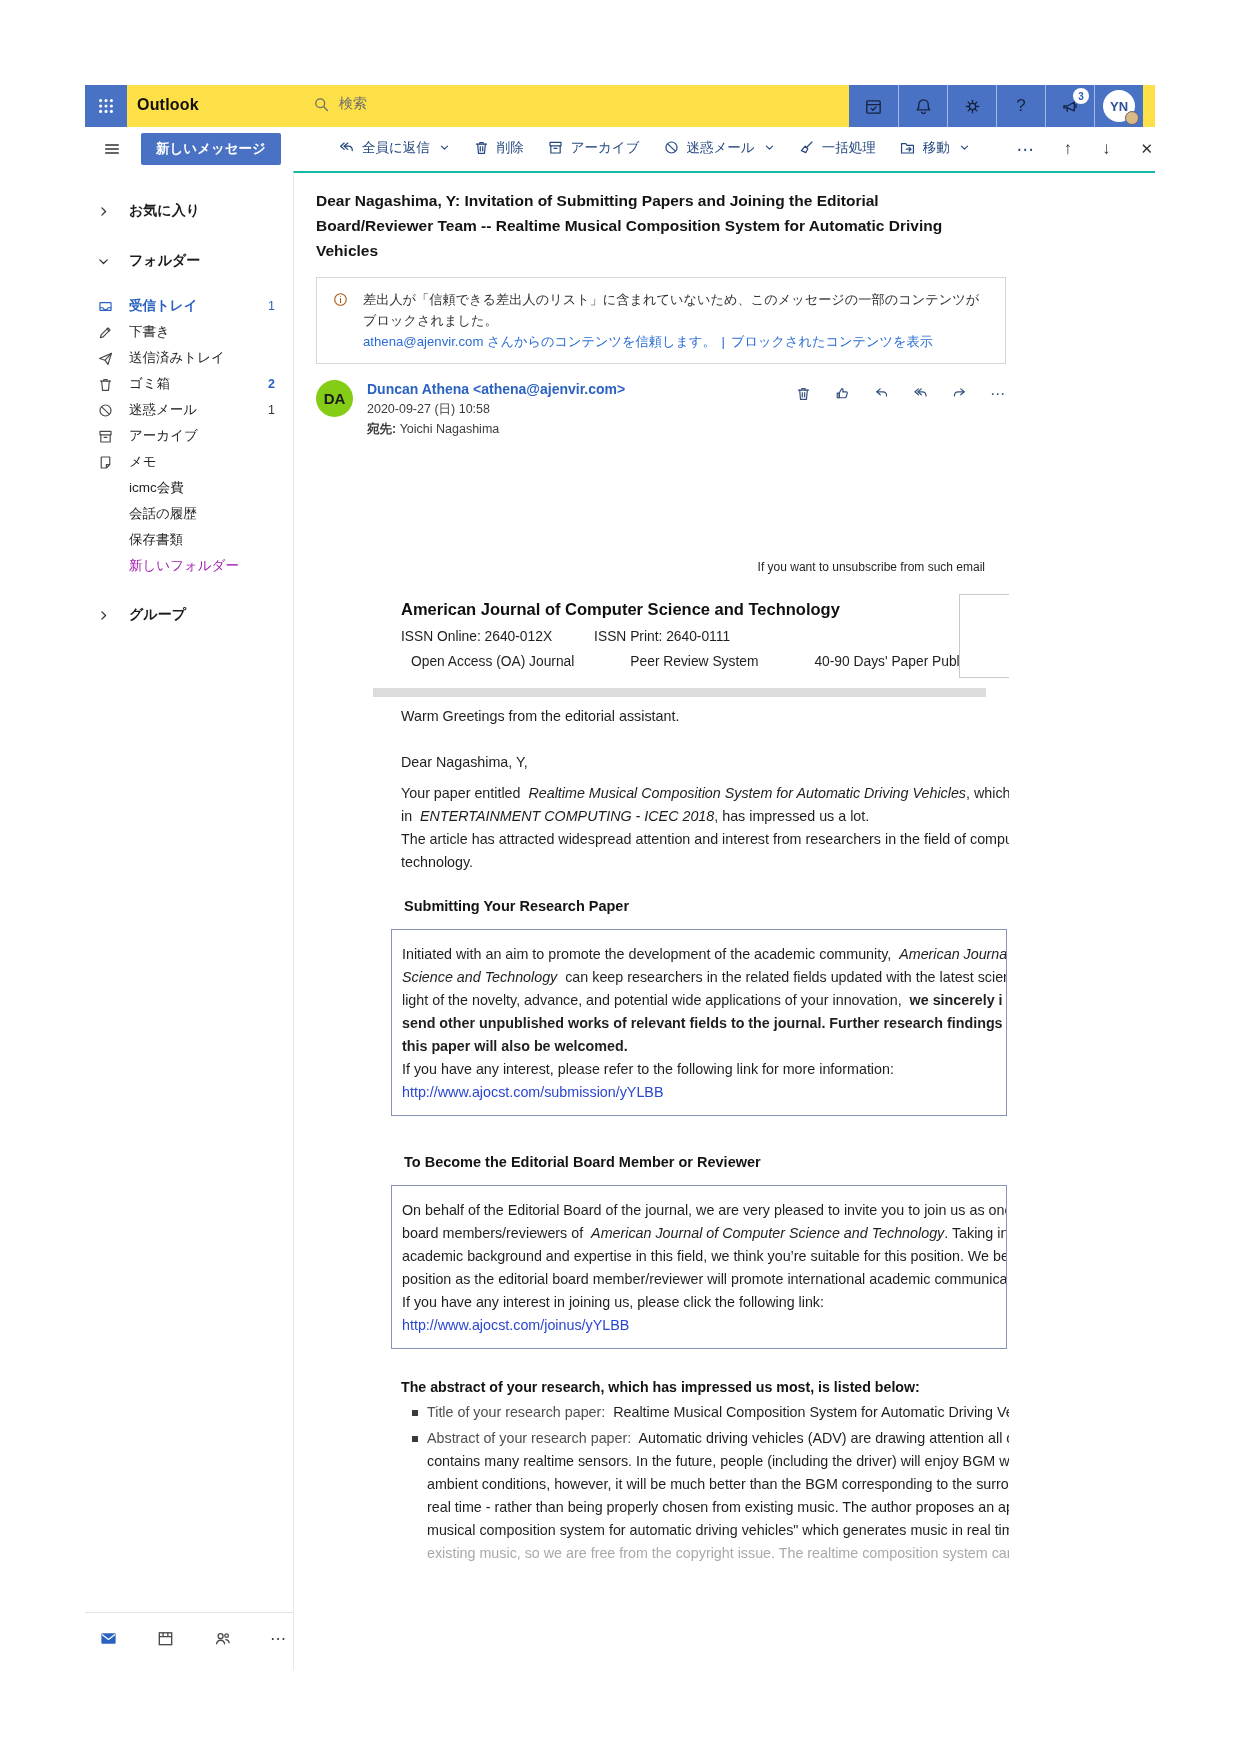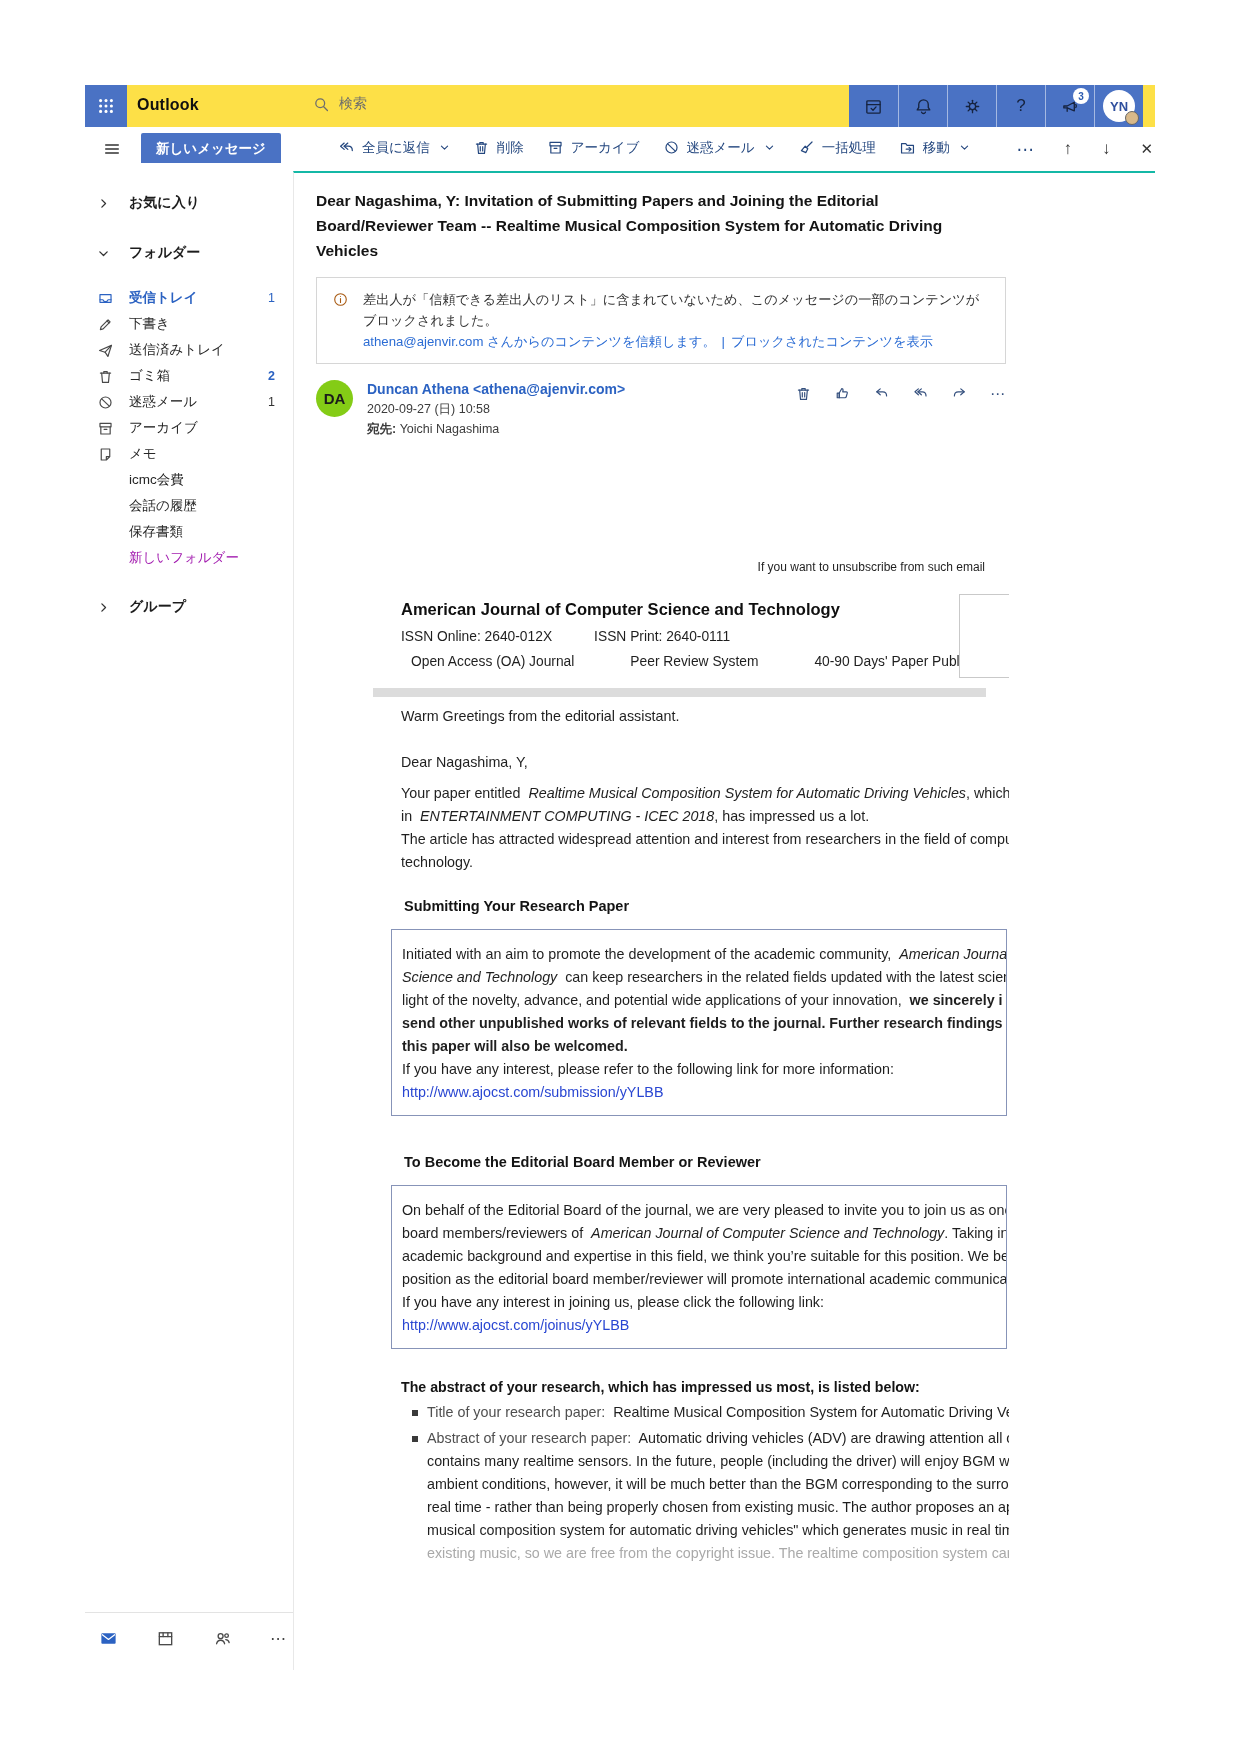--- a/index.html
+++ b/index.html
@@ -21,21 +21,21 @@
 
 .cmdbar{position:absolute;left:8px;top:42px;width:100%;height:44px;display:flex;align-items:center}
 .burger{margin-left:10px;color:#333;cursor:pointer}
 .newmsg{margin-left:20px;background:#4a72c4;color:#fff;font-weight:700;font-size:13.5px;padding:7px 15px;border-radius:2px;border:none;cursor:pointer;font-family:inherit}
 .cmds{margin-left:56px;display:flex;align-items:flex-start;gap:23px;flex:1;padding-right:10px}
 .cmd{display:flex;align-items:center;gap:7px;color:#24477f;font-size:13.5px;cursor:pointer;white-space:nowrap}
 .chev{color:#24477f;margin-left:2px}
 .tail{margin-left:auto;display:flex;align-items:center;gap:30px;color:#333;font-size:17px}
 .tail span{cursor:pointer}
 
-.sidebar{position:absolute;left:0;top:78px;width:208px;bottom:0;background:#fff}
+.sidebar{position:absolute;left:0;top:86px;width:208px;bottom:0;background:#fff}
 .shead{display:flex;align-items:center;height:28px;padding-left:12px;font-size:14px;font-weight:700;color:#1c1c1c;cursor:pointer}
 .shead .sicon{color:#333}
 .srow{display:flex;align-items:center;height:26px;padding:0 18px 0 12px;font-size:13.5px;color:#262626;cursor:pointer}
 .sicon{width:18px;margin-right:14px;display:flex;color:#4a4a4a;flex:none}
 .slabel{white-space:nowrap}
 .scount{margin-left:auto;font-size:12.5px;color:#2b62c2}
 .scount.dark{color:#333}
 .scount.strong{font-weight:700}
 .act{color:#2b62c2 !important;font-weight:700}
 .sub{padding-left:44px}

